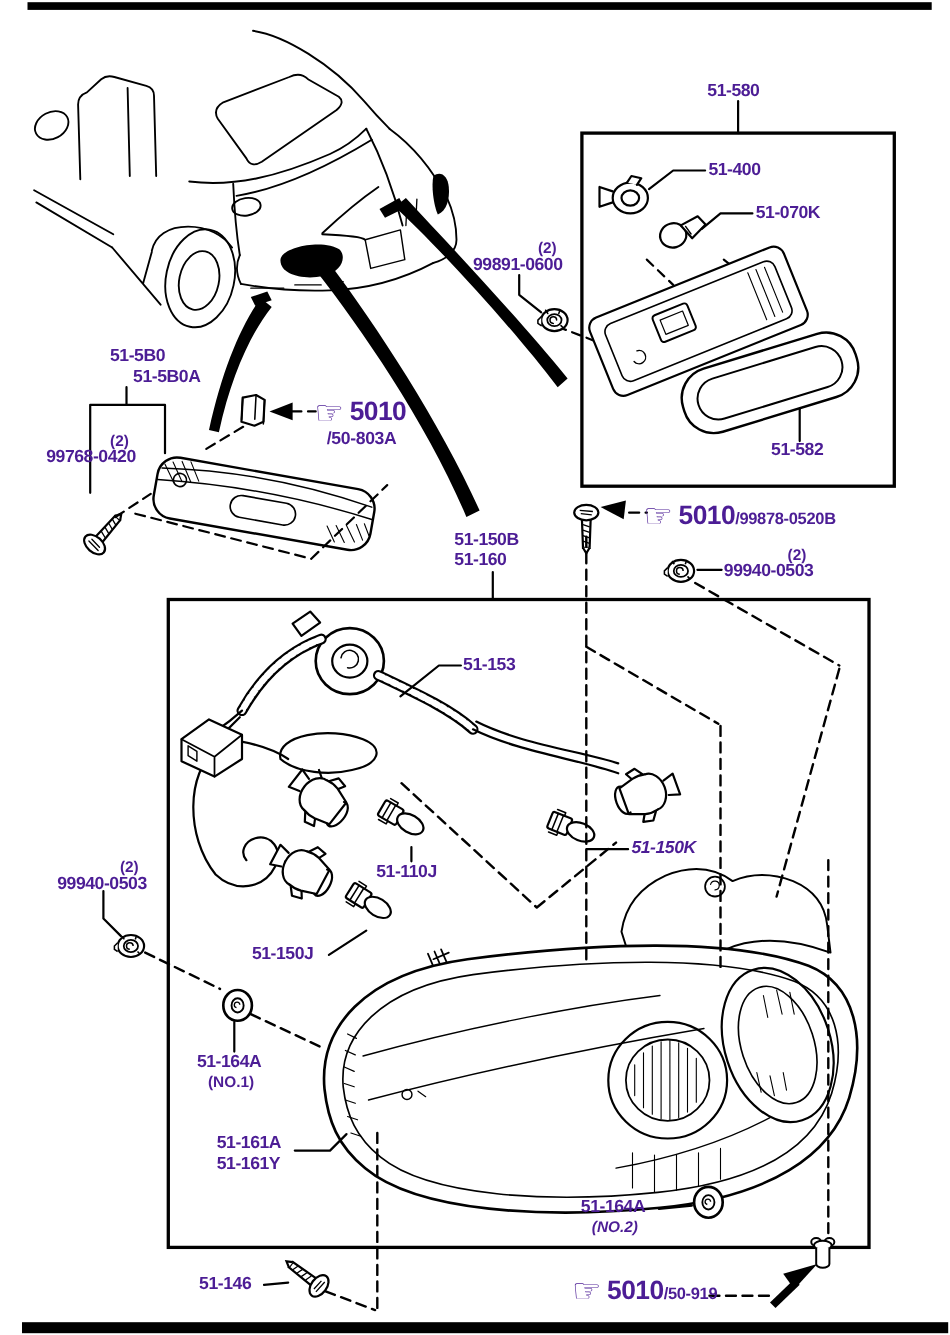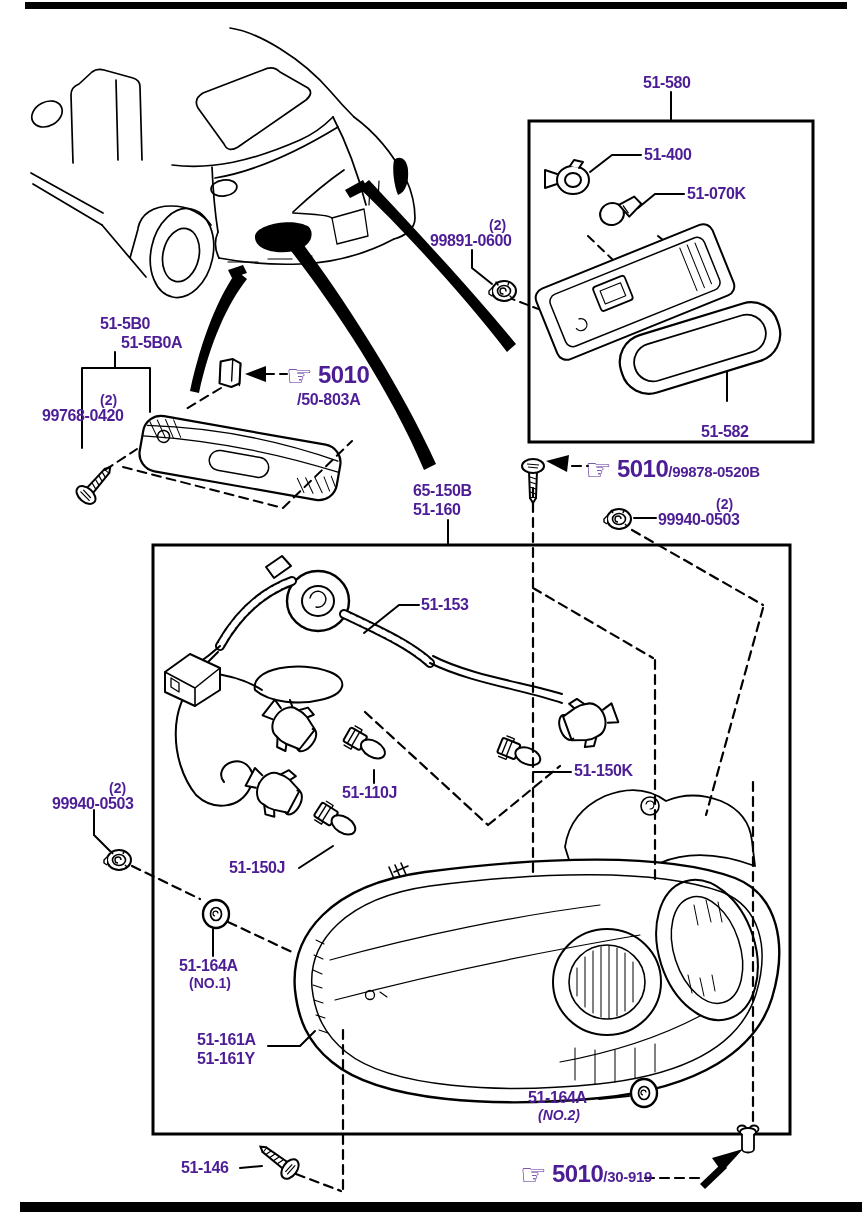--- a/index.html
+++ b/index.html
@@ -253,56 +253,56 @@
       <path d="M213,956 V929"></path>
       <path d="M268,1046 H300 L315,1031"></path>
       <path d="M599,1099 L629,1096"></path>
       <path d="M240,1168 L262,1166"></path>
     </g>
   </svg>
 
   <div class="lbl" style="left:643px;top:74px;">51-580</div>
   <div class="lbl" style="left:644px;top:146px;">51-400</div>
   <div class="lbl" style="left:687px;top:185px;">51-070K</div>
-  <div class="lbl" style="left:701px;top:401px;margin-top:22px;">51-582</div>
+  <div class="lbl" style="left:701px;top:401px;">51-582</div>
   <div class="qty" style="left:489px;top:218px;">(2)</div>
   <div class="lbl" style="left:430px;top:232px;">99891-0600</div>
 
   <div class="lbl" style="left:67px;top:315px;margin-left:33px;">51-5B0</div>
   <div class="lbl" style="left:81px;top:334px;margin-left:40px;">51-5B0A</div>
   <div class="qty" style="left:100px;top:393px;">(2)</div>
   <div class="lbl" style="left:42px;top:407px;">99768-0420</div>
   <div class="ref" style="left:286px;top:358px;">
     <span class="hand">☞</span>
     <span class="refnum">5010</span>
   </div>
   <div class="refsub-line" style="left:297px;top:392px;">/50-803A</div>
 
-  <div class="lbl" style="left:413px;top:482px;">65-150B</div>
+  <div class="lbl" style="left:413px;top:482px;">51-150B</div>
   <div class="lbl" style="left:413px;top:501px;text-align:right;">51-160</div>
   <div class="ref" style="left:585px;top:452px;">
     <span class="hand">☞</span>
     <span class="refnum">5010</span>
     <span class="refsub">/99878-0520B</span>
   </div>
   <div class="qty" style="left:716px;top:497px;">(2)</div>
   <div class="lbl" style="left:658px;top:511px;">99940-0503</div>
 
   <div class="lbl" style="left:421px;top:596px;">51-153</div>
   <div class="lbl" style="left:342px;top:784px;text-align:right;">51-110J</div>
-  <div class="lbl" style="left:574px;top:762px;">51-150K</div>
+  <div class="lbl" style="left:574px;top:762px;font-style:italic;">51-150K</div>
   <div class="qty" style="left:109px;top:781px;">(2)</div>
   <div class="lbl" style="left:52px;top:795px;">99940-0503</div>
   <div class="lbl" style="left:229px;top:859px;">51-150J</div>
   <div class="lbl" style="left:179px;top:957px;">51-164A</div>
   <div class="qty" style="left:189px;top:976px;">(NO.1)</div>
   <div class="lbl" style="left:197px;top:1031px;">51-161A</div>
   <div class="lbl" style="left:197px;top:1050px;">51-161Y</div>
   <div class="lbl" style="left:528px;top:1089px;">51-164A</div>
   <div class="qty" style="left:538px;top:1108px;font-style:italic;">(NO.2)</div>
   <div class="lbl" style="left:181px;top:1159px;">51-146</div>
   <div class="ref" style="left:520px;top:1157px;">
     <span class="hand">☞</span>
     <span class="refnum">5010</span>
-    <span class="refsub">/30-919</span>
+    <span class="refsub">/50-919</span>
   </div>
 
 </div>
 
 </body></html>

